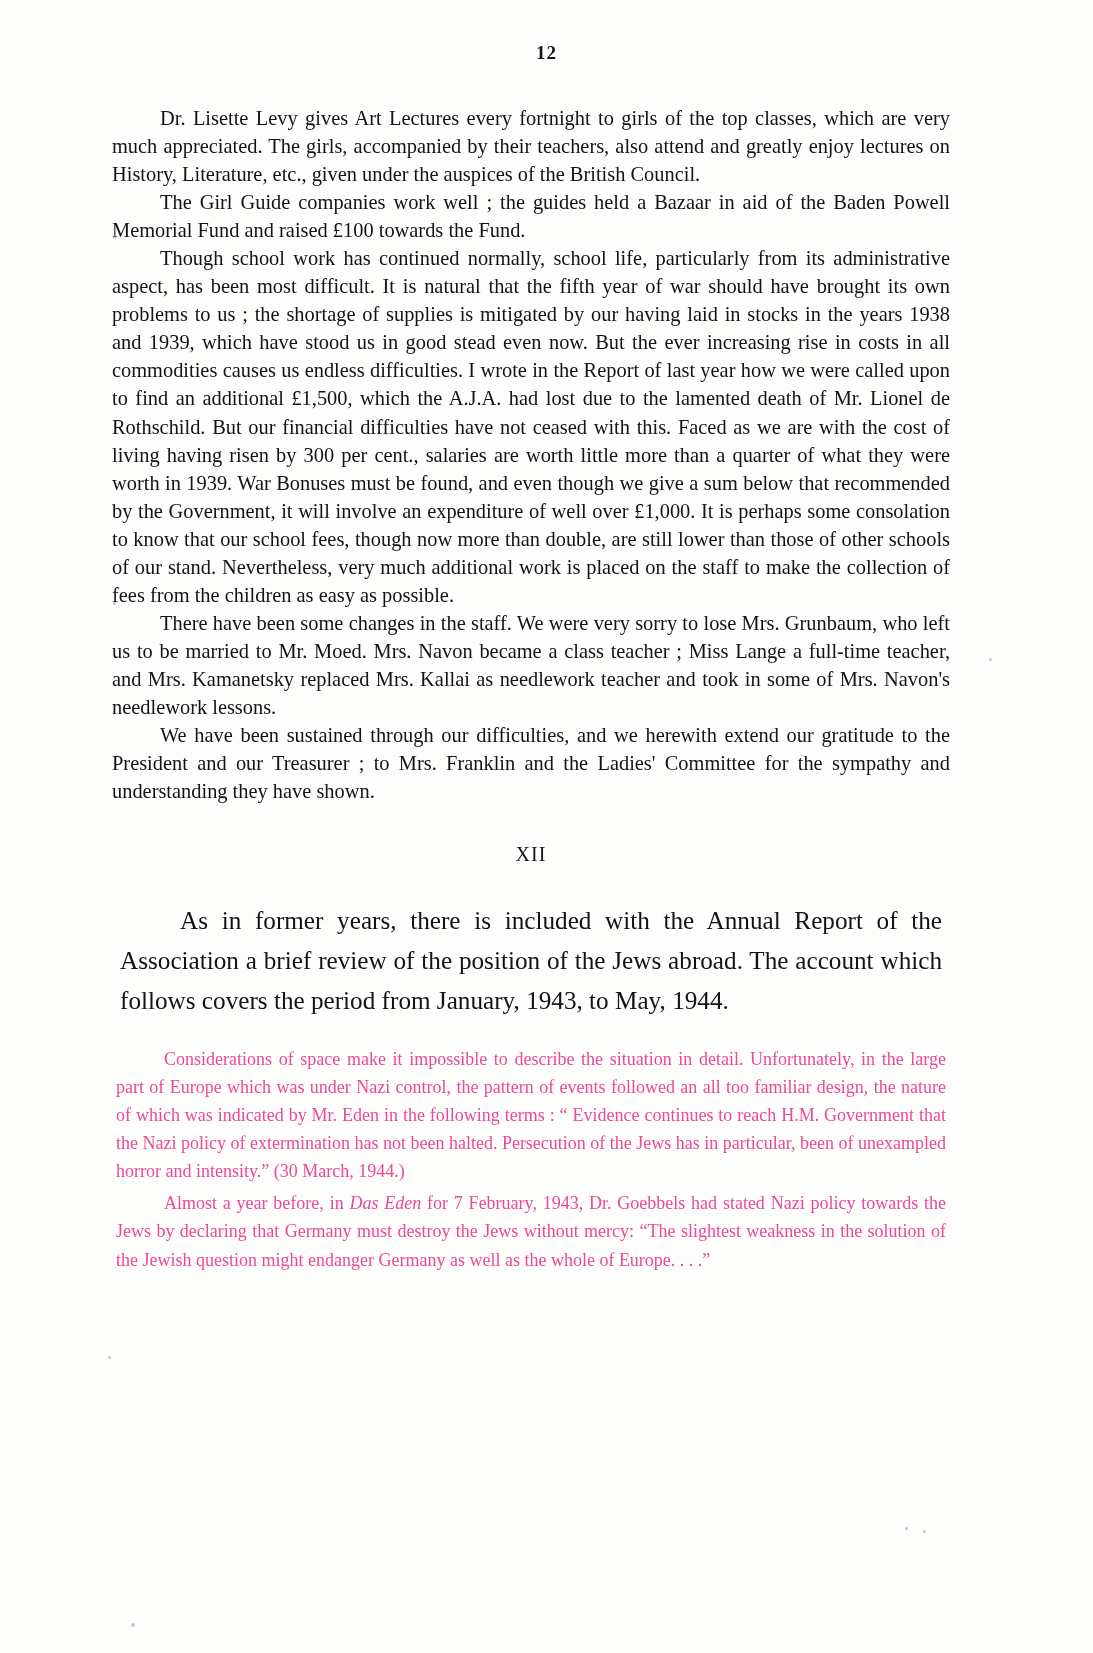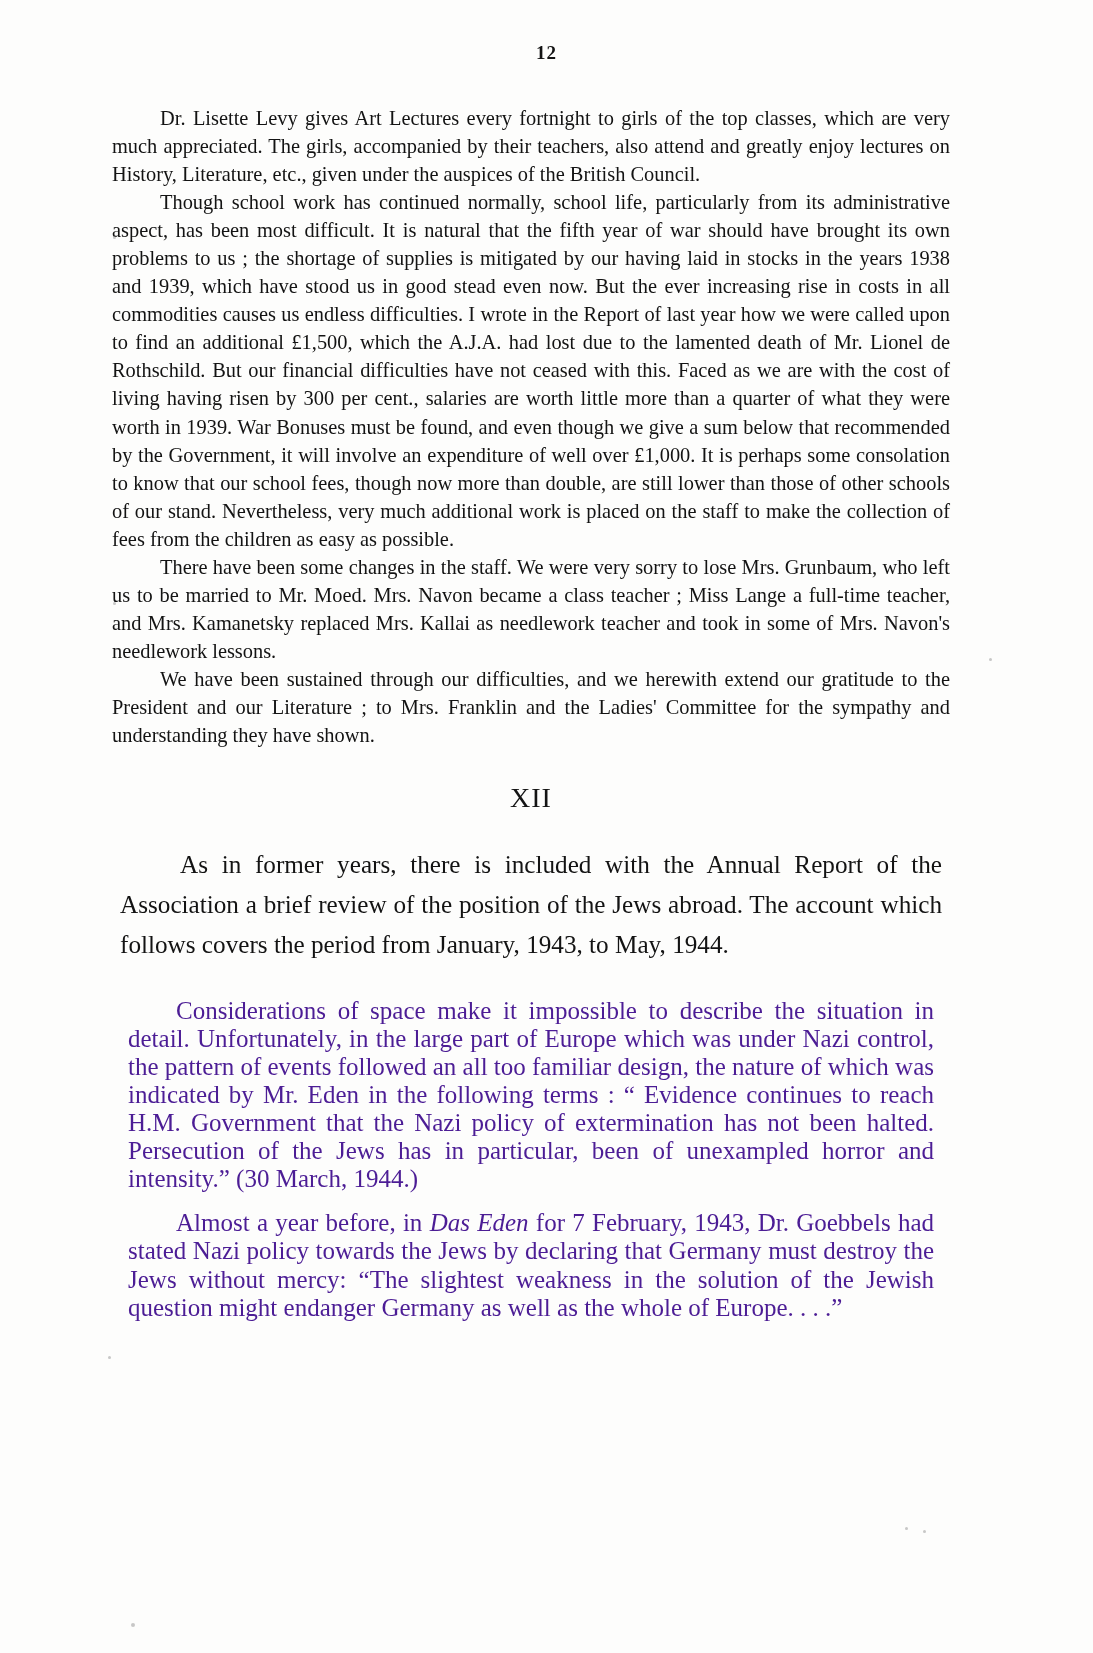--- a/index.html
+++ b/index.html
@@ -50,47 +50,47 @@
     text-align: justify;
     text-indent: 48px;
     text-justify: inter-word;
     color: #131313;
     hyphens: none;
   }
 
   .sec-heading {
     margin: 0;
     text-align: center;
-    font-size: 28px;
+    font-size: 20px;
     line-height: 30px;
     font-weight: 400;
     letter-spacing: 1px;
     color: #141414;
     padding-top: 34px;
     padding-bottom: 24px;
   }
 
   
   p.lead {
     margin: 8px;
     font-size: 25.2px;
     line-height: 40px;
     text-align: justify;
     text-indent: 60px;
     color: #131313;
     padding-bottom: 16px;
   }
 
   p.tail {
-    margin: 16px;
-    font-size: 25px;
+    margin: 4px;
+    font-size: 18px;
     line-height: 28.05px;
     text-align: justify;
     text-indent: 48px;
-    color: #4c1d95;
+    color: #ec4899;
   }
 
   i { font-style: italic; }
 
   
   .speck {
     position: absolute;
     background: #9a9a9a;
     border-radius: 50%;
     opacity: .55;
@@ -99,23 +99,24 @@
 </head>
 <body>
 
 <div class="page"></div>
 
 <div class="page-number">12</div>
 
 <div class="content">
 
   <p class="body">Dr. Lisette Levy gives Art Lectures every fortnight to girls of the top classes, which are very much appreciated.  The girls, accompanied by their teachers, also attend and greatly enjoy lectures on History, Literature, etc., given under the auspices of the British Council.</p>
+  <p class="body">The Girl Guide companies work well ;  the guides held a Bazaar in aid of the Baden Powell Memorial Fund and raised £100 towards the Fund.</p>
   <p class="body">Though school work has continued normally, school life, particularly from its administrative aspect, has been most difficult.  It is natural that the fifth year of war should have brought its own problems to us ; the shortage of supplies is mitigated by our having laid in stocks in the years 1938 and 1939, which have stood us in good stead even now.  But the ever increasing rise in costs in all commodities causes us endless difficulties.  I wrote in the Report of last year how we were called upon to find an additional £1,500, which the A.J.A. had lost due to the lamented death of Mr. Lionel de Rothschild.  But our financial difficulties have not ceased with this.  Faced as we are with the cost of living having risen by 300 per cent., salaries are worth little more than a quarter of what they were worth in 1939.  War Bonuses must be found, and even though we give a sum below that recommended by the Government, it will involve an expenditure of well over £1,000.  It is perhaps some consolation to know that our school fees, though now more than double, are still lower than those of other schools of our stand.  Nevertheless, very much additional work is placed on the staff to make the collection of fees from the children as easy as possible.</p>
   <p class="body">There have been some changes in the staff.  We were very sorry to lose Mrs. Grunbaum, who left us to be married to Mr. Moed.  Mrs. Navon became a class teacher ; Miss Lange a full-time teacher, and Mrs. Kamanetsky replaced Mrs. Kallai as needlework teacher and took in some of Mrs. Navon's needlework lessons.</p>
-  <p class="body">We have been sustained through our difficulties, and we herewith extend our gratitude to the President and our Literature ; to Mrs. Franklin and the Ladies' Committee for the sympathy and understanding they have shown.</p>
+  <p class="body">We have been sustained through our difficulties, and we herewith extend our gratitude to the President and our Treasurer ; to Mrs. Franklin and the Ladies' Committee for the sympathy and understanding they have shown.</p>
 
   <h2 class="sec-heading">XII</h2>
 
   <p class="lead">As in former years, there is included with the Annual Report of the Association a brief review of the position of the Jews abroad.  The account which follows covers the period from January, 1943, to May, 1944.</p>
 
   <p class="tail">
     <span>Considerations of space make it impossible to describe the situation in detail.  Unfortunately, in the large part of Europe which was under Nazi control, the pattern of events followed an all too familiar design, the nature of which was indicated by Mr. Eden in the following terms : “ Evidence continues to reach H.M. Government that the Nazi policy of extermination has not been halted.  Persecution of the Jews has in particular, been of unexampled horror and intensity.” (30 March, 1944.)</span>
   </p>
 
   <p class="tail">

